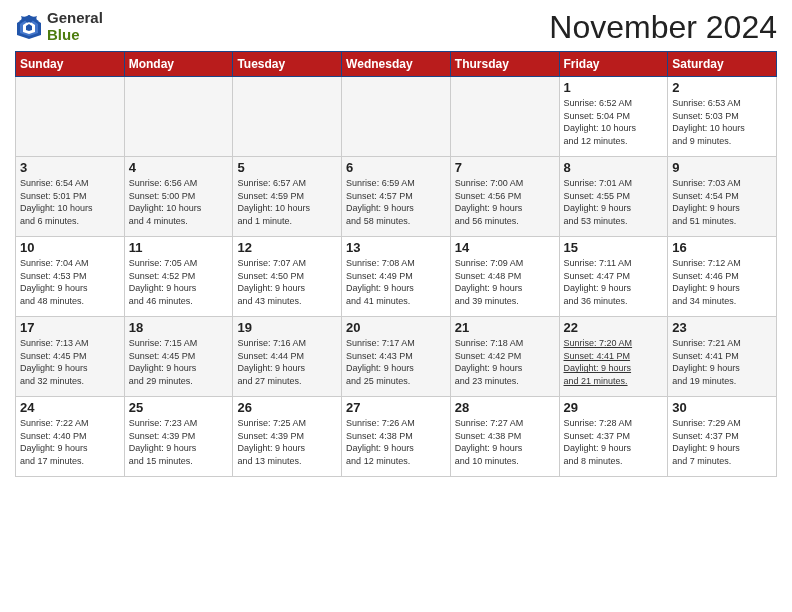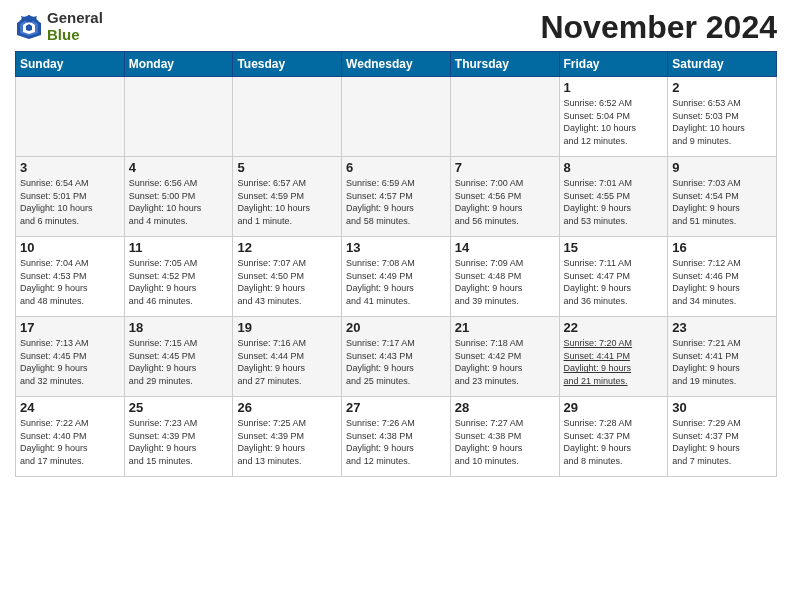--- a/index.html
+++ b/index.html
@@ -27,35 +27,35 @@
     .logo-icon {
       width: 28px;
       height: 28px;
       margin-right: 4px;
     }
     .title-block {
       text-align: right;
     }
     .month-title {
       font-size: 32px;
-      font-weight: bold;
+      font-weight: normal;
       color: #222;
       line-height: 1.1;
     }
     .location {
       font-size: 14px;
       color: #444;
     }
     table {
       width: 100%;
       border-collapse: collapse;
       table-layout: fixed;
     }
     th {
-      background-color: #0369a1;
+      background-color: #b91c1c;
       color: #fff;
       font-size: 12px;
       padding: 5px 4px;
       text-align: left;
       font-weight: bold;
       border: 1px solid #1a4488;
     }
     td {
       vertical-align: top;
       padding: 3px 4px;

